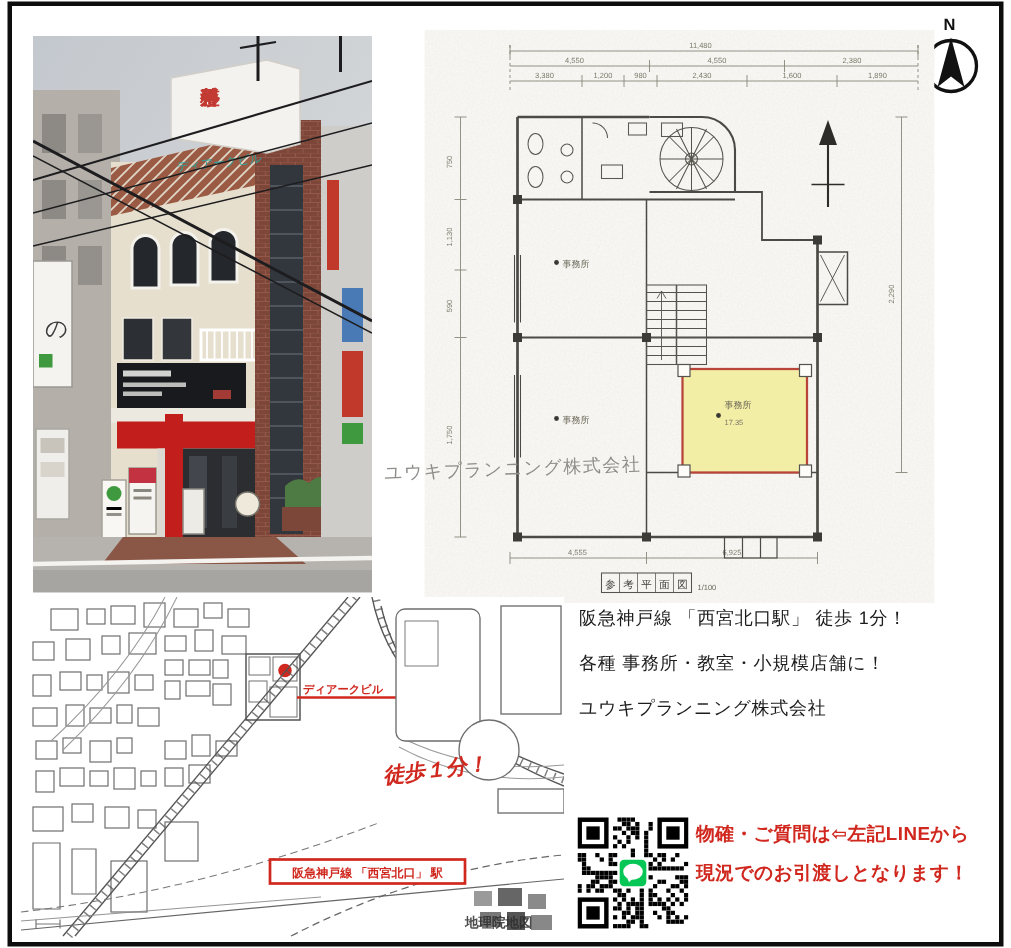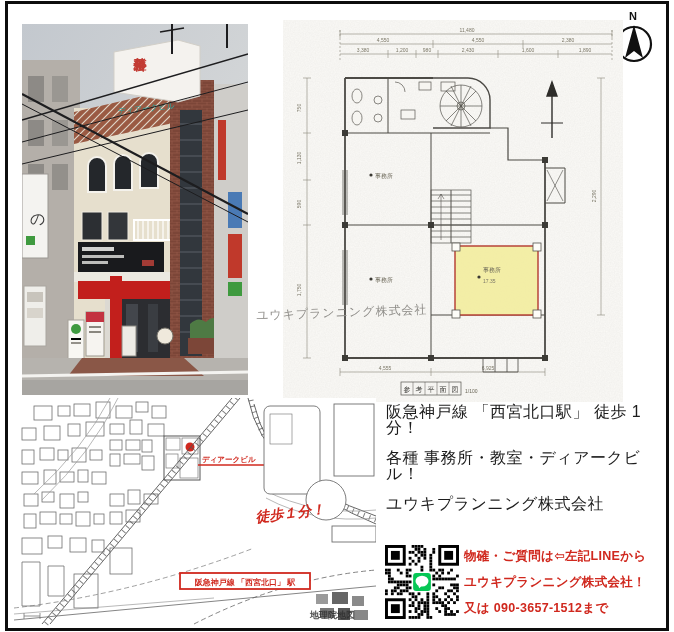--- a/index.html
+++ b/index.html
@@ -1,20 +1,20 @@
 <!DOCTYPE html>
 <html><head>
 <meta charset="utf-8">
 <style>
   html,body{margin:0;padding:0;background:#e9e9e9;}
   .page{position:relative;width:674px;height:632px;background:#ffffff;overflow:hidden;
         font-family:"Liberation Sans","DejaVu Sans",sans-serif;}
   .frame{position:absolute;left:5px;top:1px;width:658px;height:624px;border:3px solid #0d0d0d;}
   .abs{position:absolute;}
-  .desc-block{left:386px;top:404px;width:282px;color:#1c1c1c;font-size:16px;line-height:16px;}
+  .desc-block{left:386px;top:404px;width:282px;color:#1c1c1c;font-size:12px;line-height:16px;}
   .desc-block p{margin:0 0 14px 0;letter-spacing:.5px;}
   .contact-block{left:464px;top:549px;width:204px;font-size:12.5px;line-height:15px;font-weight:bold;}
   .contact-block p{margin:0 12px 11px 0;letter-spacing:.3px;}
   .plan-watermark{left:256px;top:304px;width:190px;color:#8f8d89;font-size:12px;letter-spacing:1px;
                   transform:rotate(-2deg);white-space:nowrap;}
   svg text{font-family:"Liberation Sans","DejaVu Sans",sans-serif;}
   .v-text{writing-mode:vertical-rl;text-orientation:upright;}
 </style>
 </head>
 <body>
@@ -386,21 +386,21 @@
         <rect x="306" y="210" width="14" height="10" fill="#777"></rect>
       <rect x="324" y="210" width="12" height="12" fill="#555"></rect>
         <rect x="340" y="212" width="14" height="10" fill="#888"></rect>
     </g>
     <text x="296" y="220" font-size="9" font-weight="bold" fill="#2e2e2e" opacity=".85">地理院地図</text>
     <path d="M10,218 h16 M10,215 v6 M26,215 v6" stroke="#777" stroke-width=".8"></path>
   </svg>
 
   <div class="abs desc-block">
     <p>阪急神戸線 「西宮北口駅」 徒歩 1分！</p>
-    <p>各種 事務所・教室・ディアークビル！</p>
+    <p>各種 事務所・教室・小規模店舗に！</p>
     <p>ユウキプランニング株式会社</p>
   </div>
 
   <svg id="qr" class="abs" style="left:385px;top:541px;" width="74" height="82" viewBox="0 0 74 82">
       <rect x="0" y="0" width="74" height="82" fill="#ffffff"></rect>
       <rect x="26.64" y="4" width="2.812" height="2.812" fill="#000"></rect>
       <rect x="29.6" y="4" width="2.812" height="2.812" fill="#000"></rect>
       <rect x="32.56" y="4" width="2.812" height="2.812" fill="#000"></rect>
       <rect x="35.519999999999996" y="4" width="2.812" height="2.812" fill="#000"></rect>
       <rect x="29.6" y="6.96" width="2.812" height="2.812" fill="#000"></rect>
@@ -580,16 +580,15 @@
       <rect x="0" y="57.28" width="20.72" height="20.72" fill="#000"></rect>
       <rect x="2.96" y="60.24" width="14.8" height="14.8" fill="#fff"></rect>
       <rect x="5.92" y="63.2" width="8.879999999999999" height="8.879999999999999" fill="#000"></rect>
       <rect x="28.12" y="32.120000000000005" width="17.759999999999998" height="17.759999999999998" rx="3" fill="#06C755"></rect>
       <ellipse cx="37" cy="40.111999999999995" rx="6.5120000000000005" ry="5.328" fill="#fff"></ellipse>
       <polygon points="33.152,44.256 34.336,47.216 36.704,44.848" fill="#fff"></polygon>
     </svg>
 
   <div class="abs contact-block" style="color: rgb(208, 40, 30);">
     <p>物確・ご質問は⇦左記LINEから</p>
-    <p>ユウキプランニング株式会社！</p>
-    <p>又は 090-3657-1512まで</p>
+    <p>現況でのお引渡しとなります！</p>
   </div>
 </div>
 
 </body></html>

